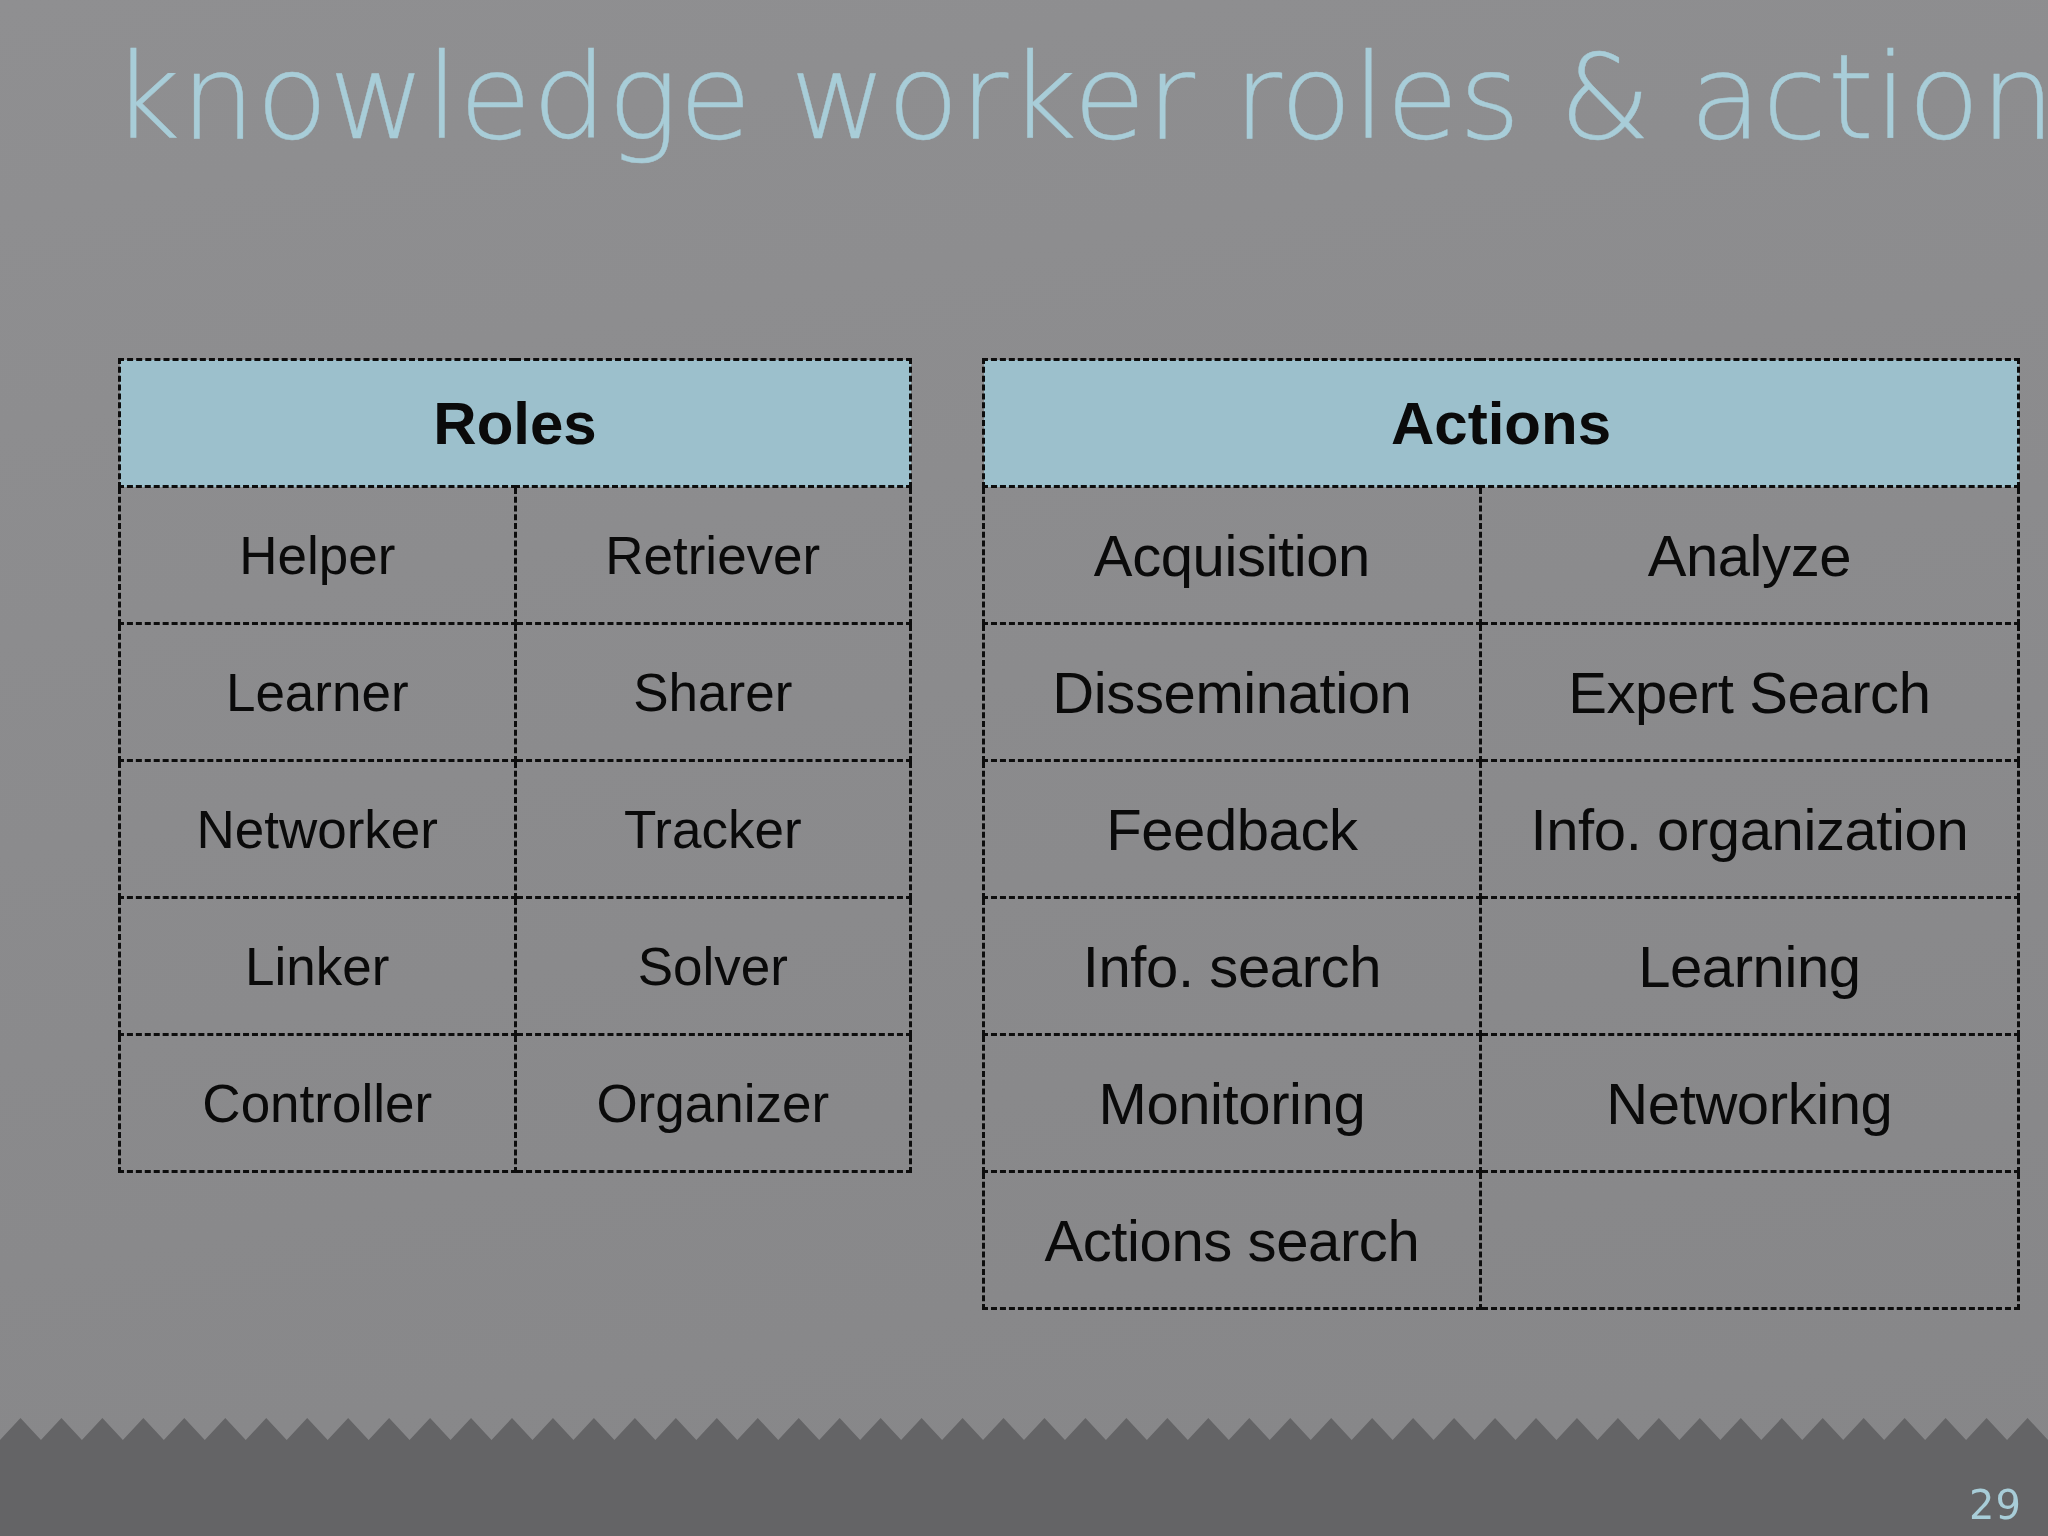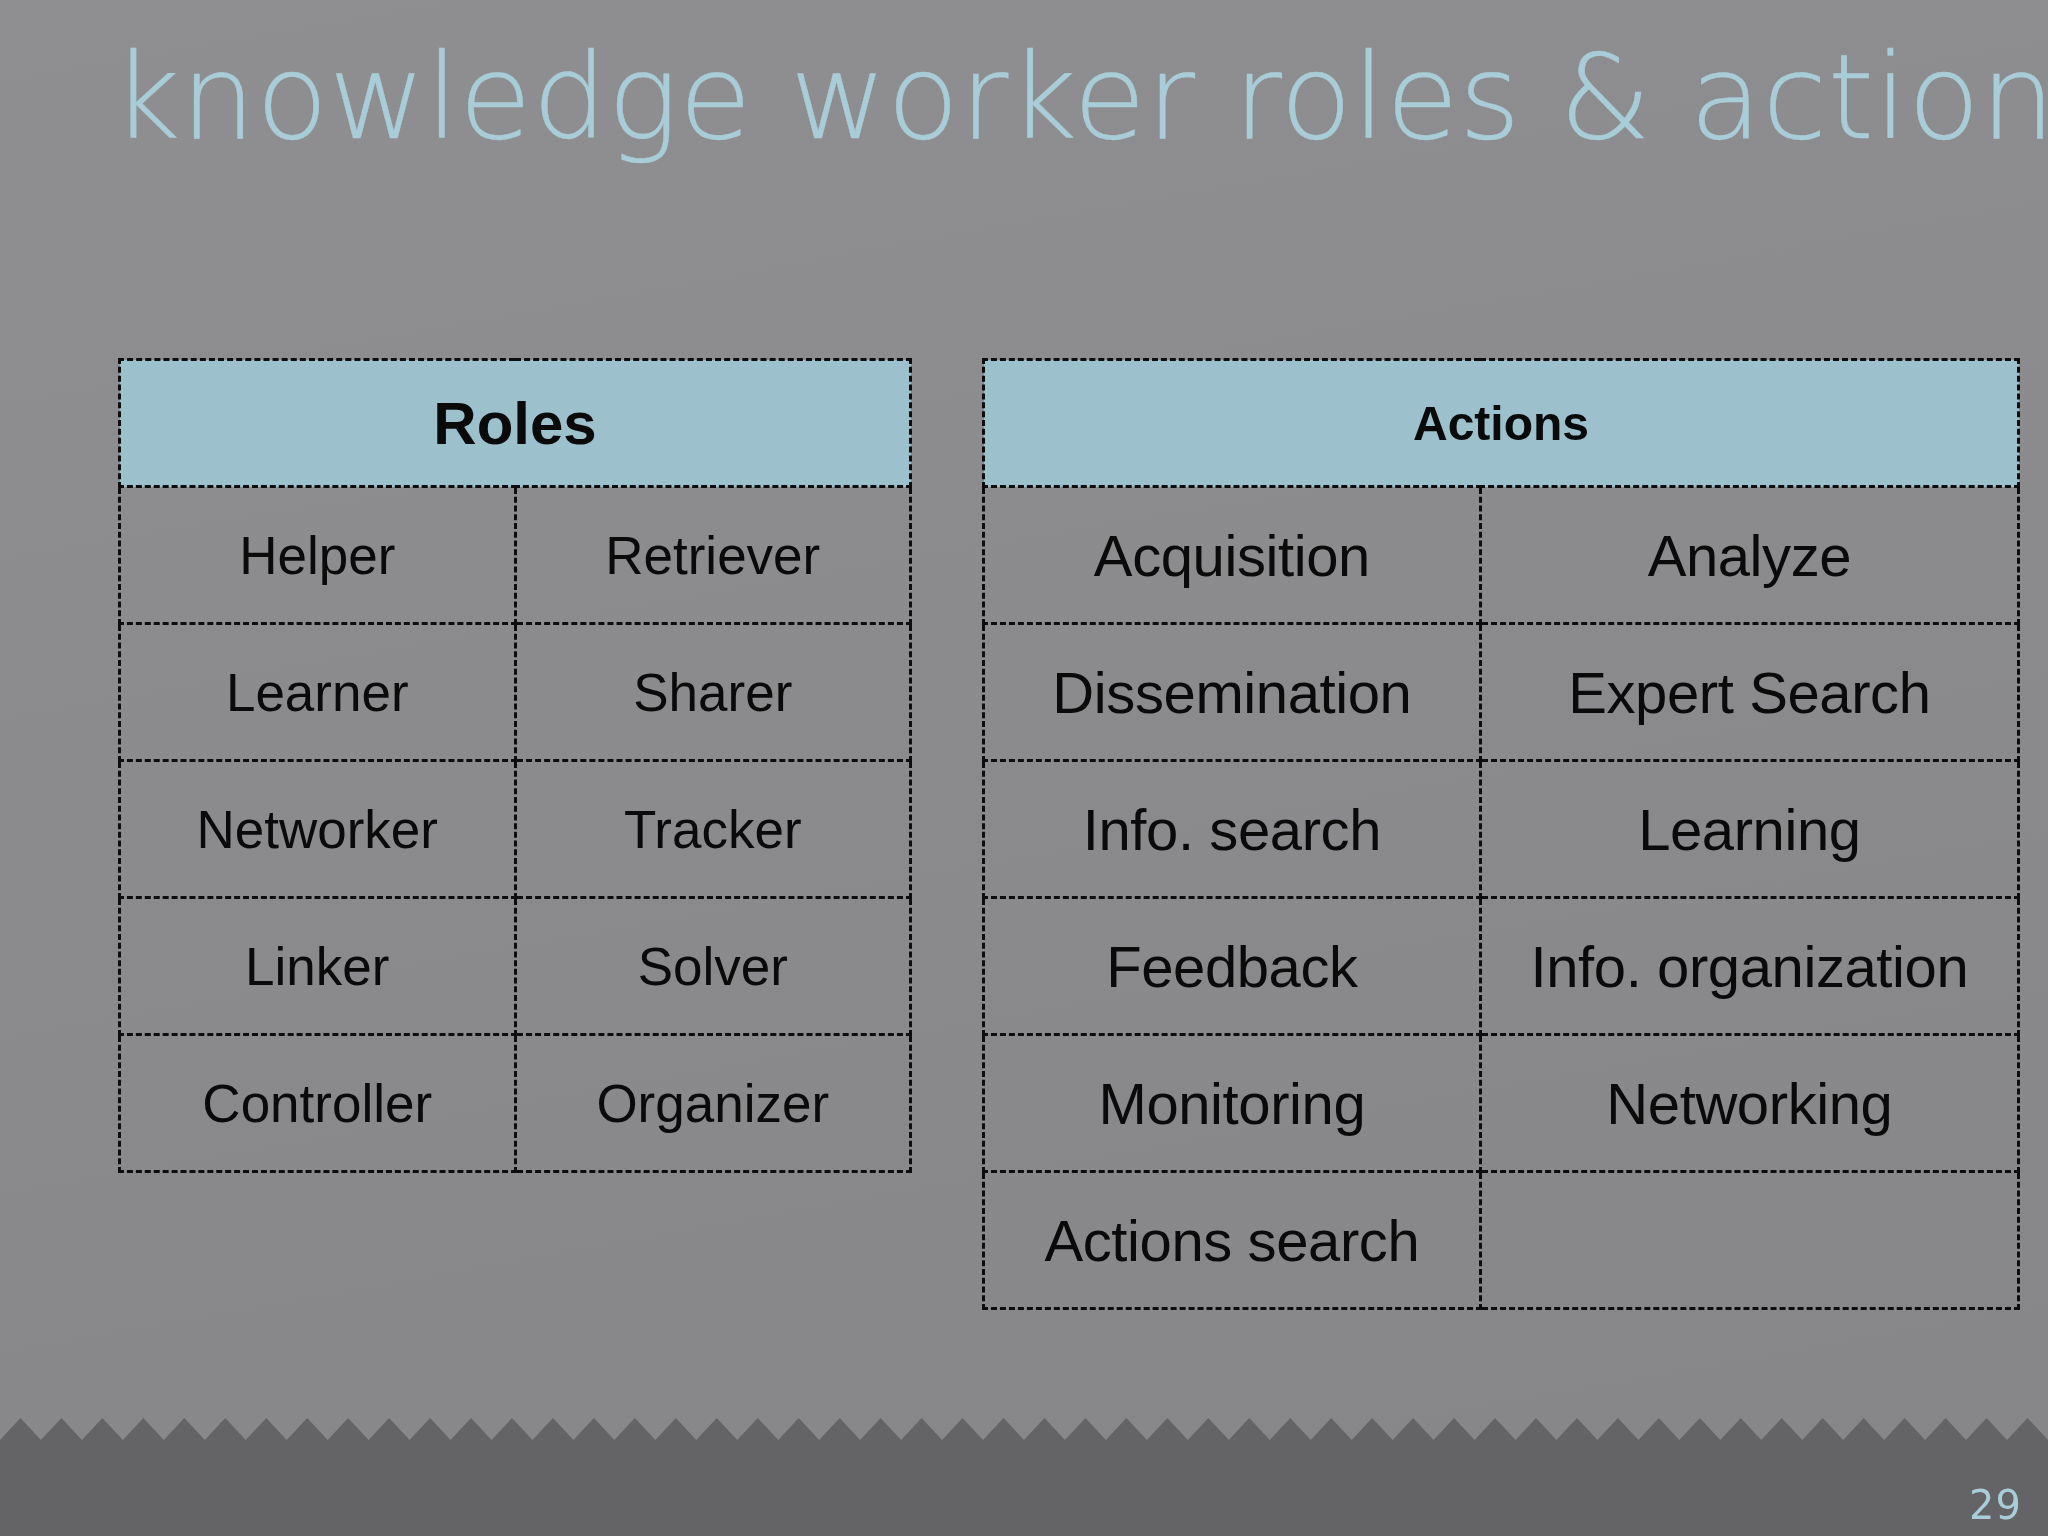--- a/index.html
+++ b/index.html
@@ -77,21 +77,21 @@
   #roles-table col.c2 { width: 50%; }
 
   
   #actions-table {
     left: 982px;
     top: 358px;
     width: 1038px;
   }
   #actions-table th {
     height: 124px;
-    font-size: 48px;
+    font-size: 60px;
   }
   #actions-table td {
     height: 134px;
     font-size: 58px;
     letter-spacing: -0.4px;
   }
   #actions-table col.c1 { width: 48%; }
   #actions-table col.c2 { width: 52%; }
 
   
@@ -209,28 +209,28 @@
     <tbody>
       <tr>
         <td>Acquisition</td>
         <td>Analyze</td>
       </tr>
       <tr>
         <td>Dissemination</td>
         <td>Expert Search</td>
       </tr>
       <tr>
+        <td>Feedback</td>
+        <td>Info. organization</td>
+      </tr>
+      <tr>
         <td>Info. search</td>
         <td>Learning</td>
       </tr>
       <tr>
-        <td>Feedback</td>
-        <td>Info. organization</td>
-      </tr>
-      <tr>
         <td>Monitoring</td>
         <td>Networking</td>
       </tr>
       <tr>
         <td>Actions search</td>
         <td></td>
       </tr>
     </tbody>
   </table>
 

